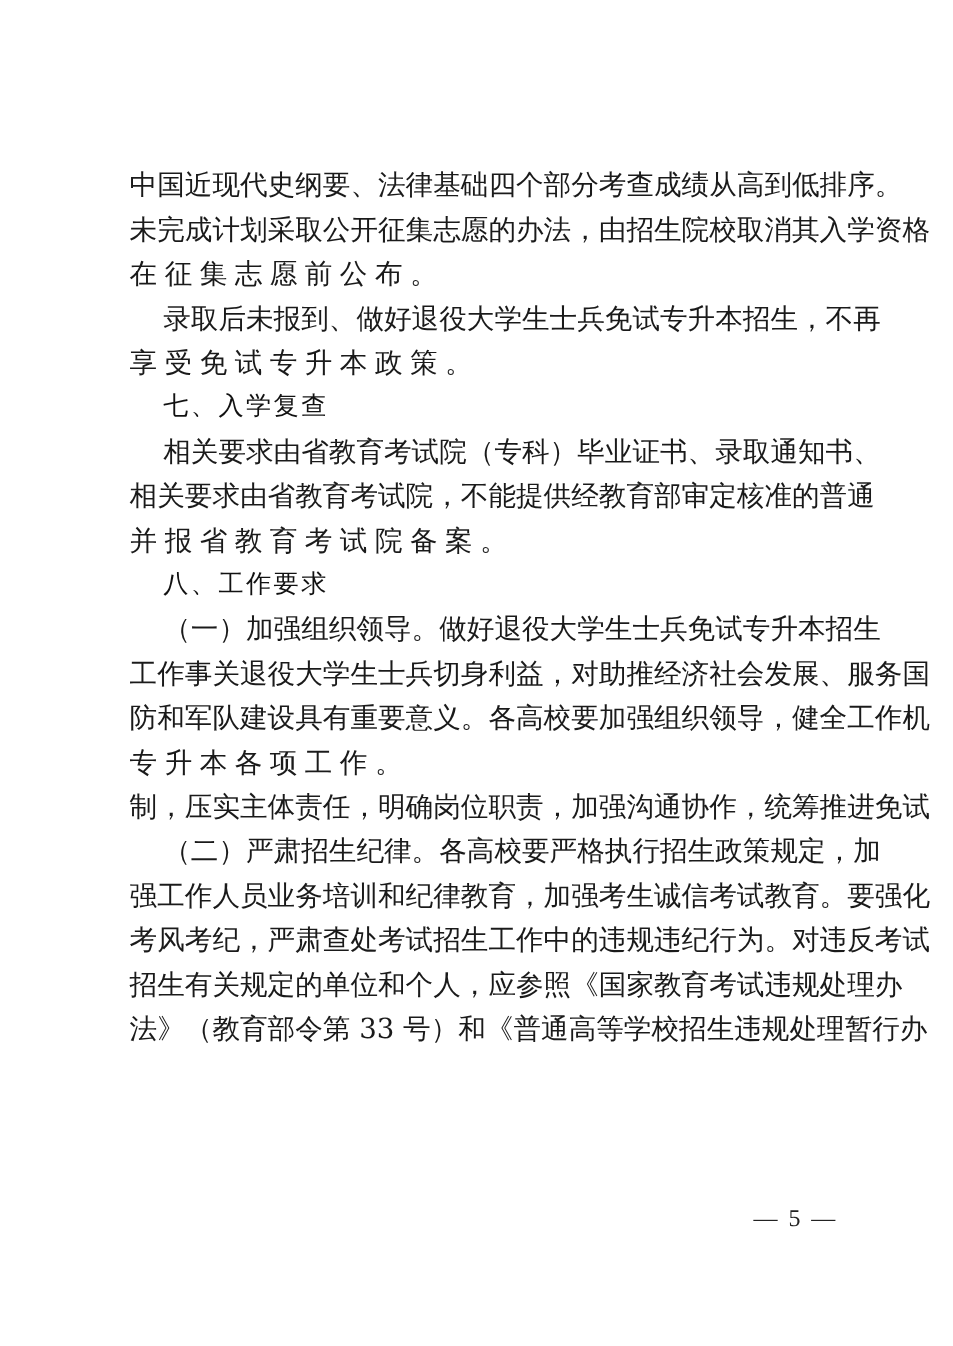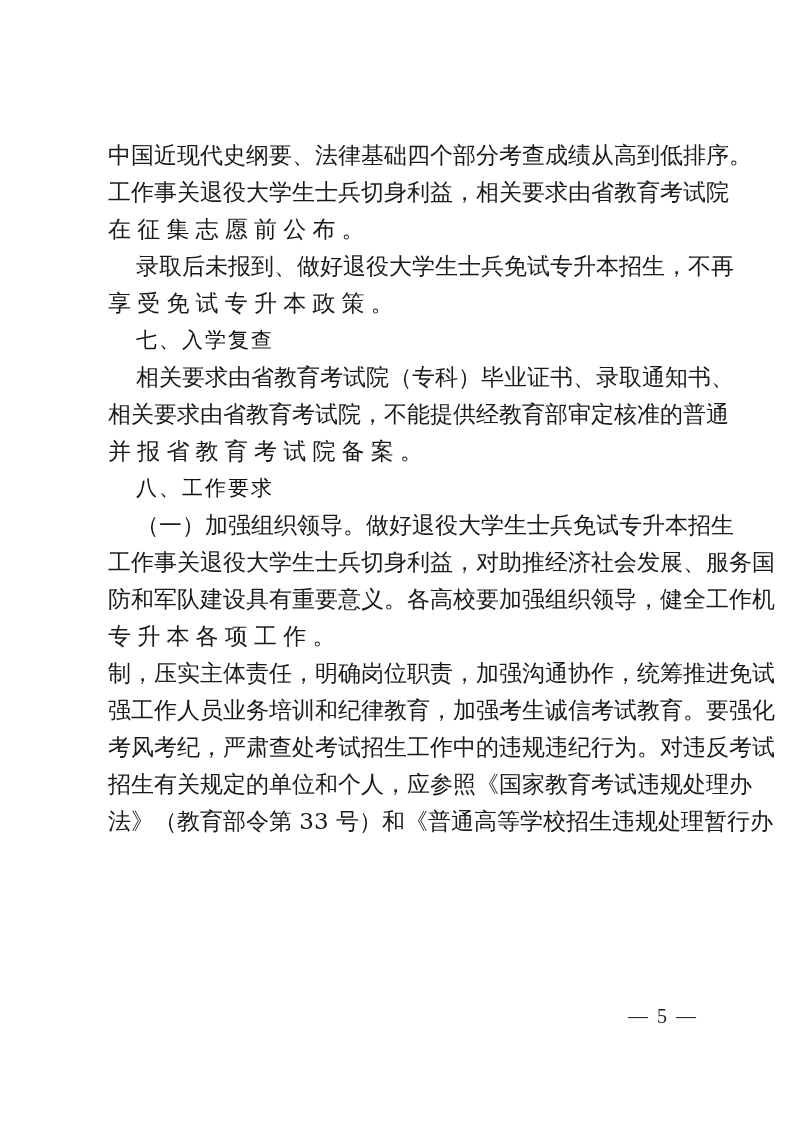--- a/index.html
+++ b/index.html
@@ -29,21 +29,21 @@
       letter-spacing: 6.2px;
       overflow: visible;
     }
     .line.justify {
       text-align: justify;
       text-align-last: justify;
       letter-spacing: 0;
     }
     .indent { padding-left: 28px; }
     .heading {
-      font-family: Liberation Serif, serif;
+      font-family: Liberation Mono, monospace;
       font-size: 21px;
       letter-spacing: 2px;
       padding-left: 28px;
       height: 37px;
       line-height: 37px;
       color: #111;
     }
     .page-number {
       position: absolute;
       left: 628px;
@@ -52,33 +52,34 @@
       font-size: 20px;
       color: #222;
       letter-spacing: 2px;
     }
   </style>
 </head>
 <body>
 
 <div class="page">
   <div class="line justify">中国近现代史纲要、法律基础四个部分考查成绩从高到低排序。</div>
-  <div class="line justify">工作事关退役大学生士兵切身利益，相关要求由省教育考试院</div>
+  <div class="line justify">未完成计划采取公开征集志愿的办法，由招生院校取消其入学资格</div>
   <div class="line">在征集志愿前公布。</div>
   <div class="line justify indent">录取后未报到、做好退役大学生士兵免试专升本招生，不再</div>
   <div class="line">享受免试专升本政策。</div>
   <div class="heading">七、入学复查</div>
   <div class="line justify indent">相关要求由省教育考试院（专科）毕业证书、录取通知书、</div>
   <div class="line justify">相关要求由省教育考试院，不能提供经教育部审定核准的普通</div>
   <div class="line">并报省教育考试院备案。</div>
   <div class="heading">八、工作要求</div>
   <div class="line justify indent">（一）加强组织领导。做好退役大学生士兵免试专升本招生</div>
   <div class="line justify">工作事关退役大学生士兵切身利益，对助推经济社会发展、服务国</div>
   <div class="line justify">防和军队建设具有重要意义。各高校要加强组织领导，健全工作机</div>
   <div class="line">专升本各项工作。</div>
   <div class="line justify">制，压实主体责任，明确岗位职责，加强沟通协作，统筹推进免试</div>
+  <div class="line justify indent">（二）严肃招生纪律。各高校要严格执行招生政策规定，加</div>
   <div class="line justify">强工作人员业务培训和纪律教育，加强考生诚信考试教育。要强化</div>
   <div class="line justify">考风考纪，严肃查处考试招生工作中的违规违纪行为。对违反考试</div>
   <div class="line justify">招生有关规定的单位和个人，应参照《国家教育考试违规处理办</div>
   <div class="line justify">法》（教育部令第 33 号）和《普通高等学校招生违规处理暂行办</div>
 </div>
 
 <div class="page-number">— 5 —</div>
 
 </body></html>

